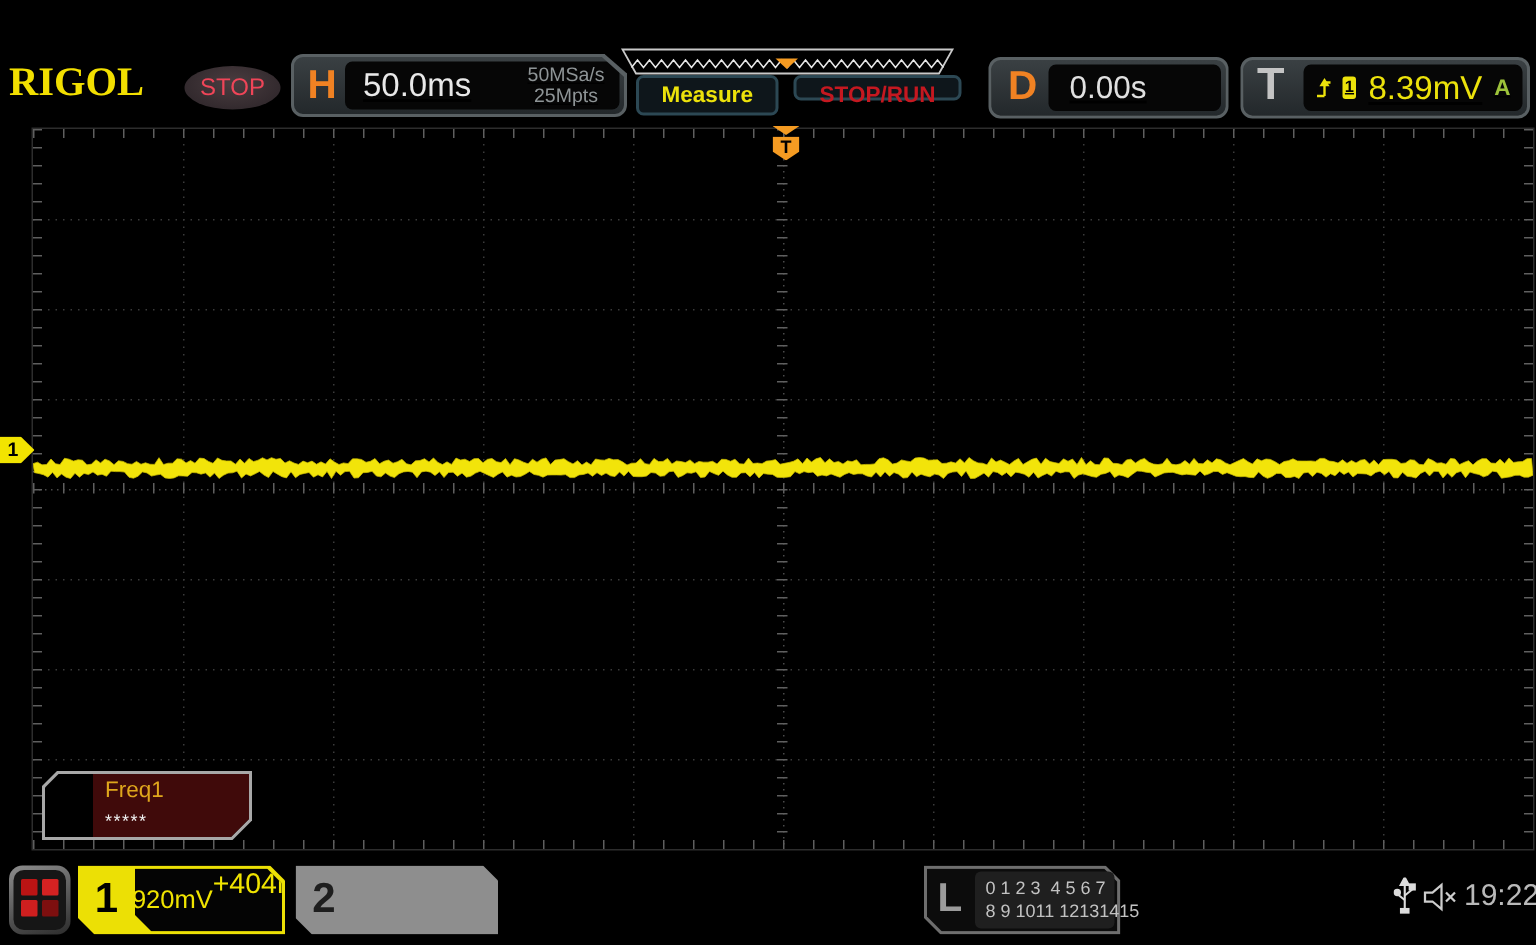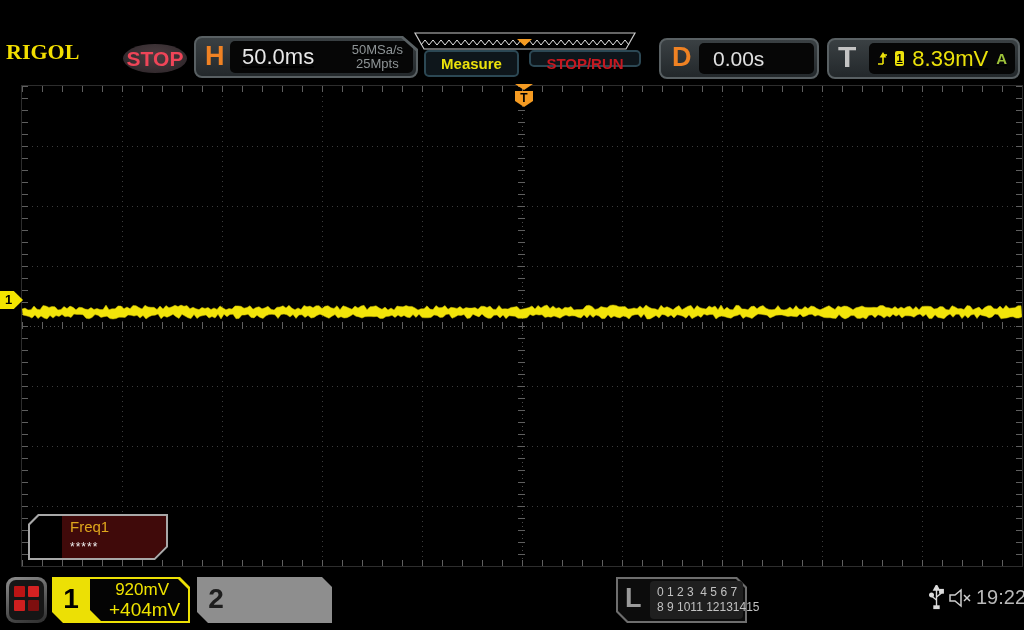--- a/index.html
+++ b/index.html
@@ -8,24 +8,24 @@
   .abs{position:absolute;}
 
   
   #topbar{left:0;top:0;width:1024px;height:30px;color:#f0f0f0;font-size:17px;}
   #topbar span{position:absolute;top:5px;white-space:pre;}
   #tb-model{left:6px;}
   #tb-date{left:98px;}
 
   
   #logo{left:6px;top:39px;font-family:"Liberation Serif","DejaVu Serif",serif;
-        font-weight:bold;font-size:22px;color:#f2df00;letter-spacing:0px;}
+        font-weight:bold;font-size:27px;color:#f2df00;letter-spacing:0px;}
   #stop-badge{left:123px;top:44px;width:64px;height:29px;border-radius:50%;
         background:radial-gradient(ellipse at 50% 40%,#4a3d40 0%,#332a2e 70%);
-        color:#ef4558;font-weight:bold;font-size:21px;text-align:center;line-height:29px;}
+        color:#ef4558;font-weight:normal;font-size:16px;text-align:center;line-height:29px;}
   .pane{background:linear-gradient(180deg,#3a4043,#23282b);border:2px solid #596063;
         border-radius:8px;box-sizing:border-box;}
   .pane-label{position:absolute;font-weight:bold;color:#f08223;}
   .pane-inner{position:absolute;background:#060606;border-radius:5px;display:flex;align-items:center;text-decoration:underline;}
   #h-box{left:194px;top:36px;width:224px;height:42px;border-top-right-radius:0;}
   #h-label{left:9px;top:3px;font-size:27px;}
   #h-inner{left:34px;top:3px;right:3px;bottom:3px;justify-content:space-between;padding:0 10px 0 12px;}
   #h-timebase{font-size:22px;color:#e8e8e8;}
   #h-rates{text-align:center;font-size:13px;color:#8e9496;line-height:14px;}
   #h-notch{left:399px;top:36px;width:19px;height:17px;background:#596063;
@@ -82,21 +82,21 @@
   
   #menu-icon{left:6px;top:577px;width:41px;height:46px;border-radius:9px;
         background:linear-gradient(160deg,#8d8d8d,#2c2c2c);}
   #menu-icon-in{left:9px;top:580px;width:35px;height:40px;border-radius:7px;background:#161616;}
   .rsq{position:absolute;width:11px;height:11px;border-radius:1px;}
 
   .chbox{position:absolute;top:577px;height:46px;}
   .ch-tab{position:absolute;left:0;top:0;width:38px;height:46px;font-weight:bold;font-size:28px;
           text-align:center;line-height:44px;}
   .ch-inner{position:absolute;left:38px;top:2px;right:2px;bottom:2px;background:#040404;
-          display:flex;flex-direction:column;justify-content:center;padding:1px 19px;box-sizing:border-box;}
+          display:flex;flex-direction:row;justify-content:center;padding:1px 19px;box-sizing:border-box;}
   .ch-row1{display:flex;align-items:center;gap:6px;font-size:17px;line-height:20px;}
   .ch-row2{text-align:left;font-size:19px;line-height:20px;}
   .cut{clip-path:polygon(0 0,calc(100% - 10px) 0,100% 10px,100% 100%,11px 100%,0 calc(100% - 11px));}
   #ch1-box{left:52px;width:138px;background:#ece005;}
   #ch1-box .ch-tab{color:#000;}
   #ch1-box .ch-row1,#ch1-box .ch-row2{color:#f0e400;}
   #ch2-box{left:197px;width:135px;background:#8e8e8e;}
   #ch2-box .ch-tab{color:#1e1e1e;}
   #ch2-box .ch-row1,#ch2-box .ch-row2{color:#b8b8b8;}
 

